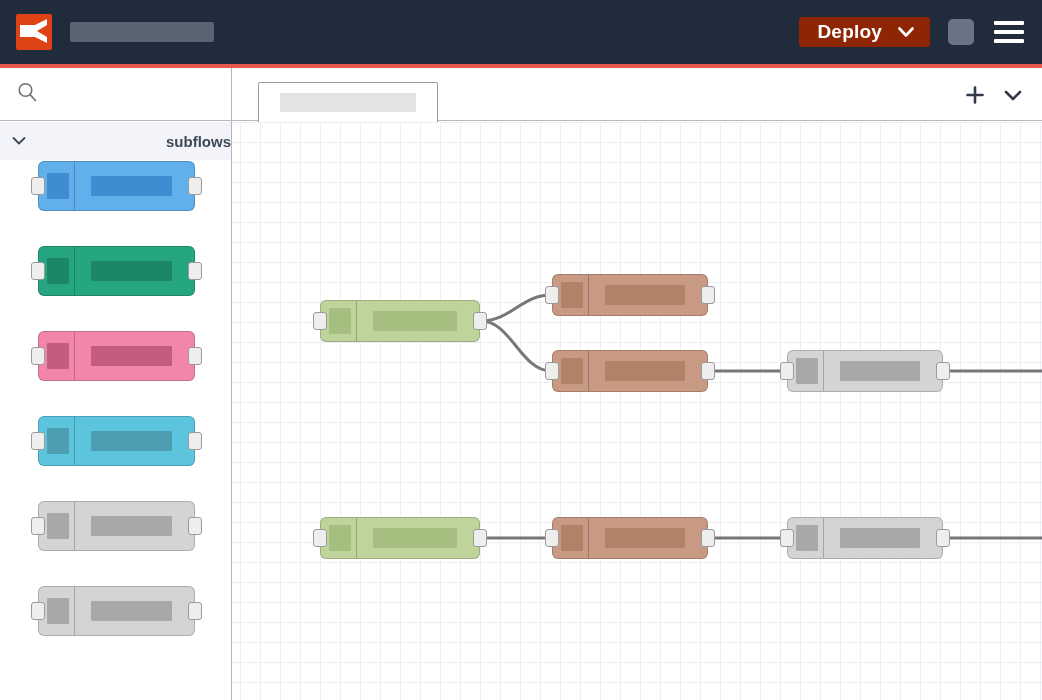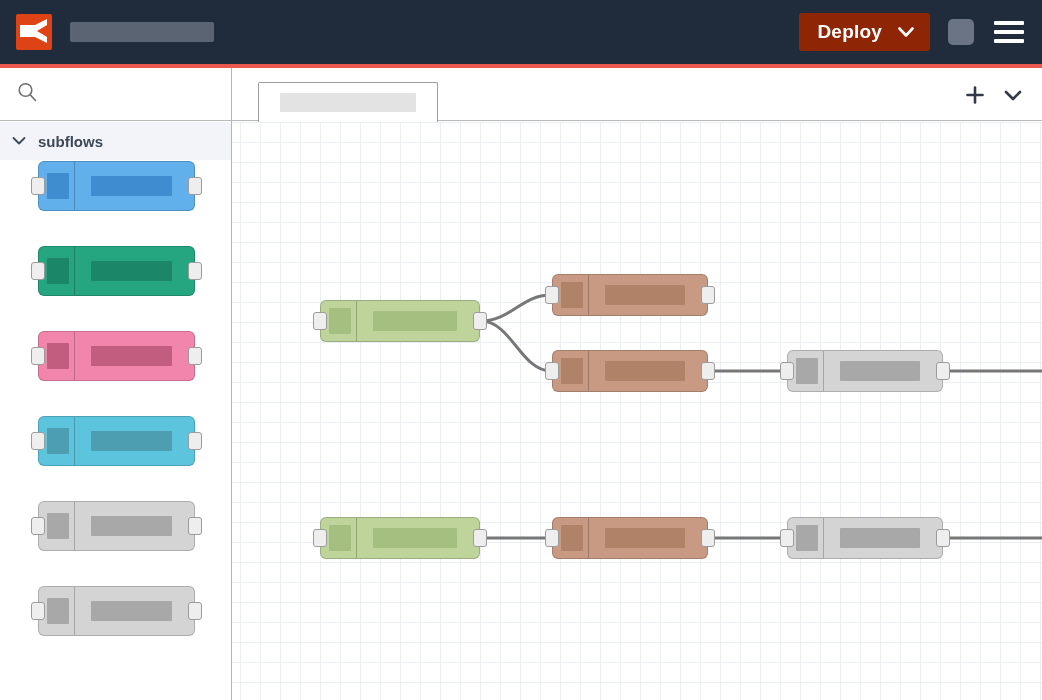--- a/index.html
+++ b/index.html
@@ -33,21 +33,21 @@
   .logo-box svg { position: absolute; left: 0; top: 0; }
   .title-placeholder {
     width: 144px; height: 20px;
     margin-left: 18px;
     background: #5a6473;
     border-radius: 2px;
     flex: none;
   }
   .header-spacer { flex: 1 1 auto; }
   #deploy-button {
-    height: 38px;
+    height: 30px;
     background: #8e2605;
     border-radius: 3px;
     display: flex; align-items: center;
     padding: 0 10px 0 18px;
     margin-right: 18px;
     cursor: pointer;
     flex: none;
   }
   #deploy-label {
     color: #ffffff;
@@ -95,20 +95,21 @@
     background: #fff;
     cursor: text;
   }
   #palette-category {
     position: absolute; left: 0; top: 54px;
     width: 231px; height: 38px;
     background: #f3f4fa;
     display: flex; align-items: center;
     padding-left: 12px;
     cursor: pointer;
+    justify-content: space-between;
   }
   #palette-category .cat-label {
     font-size: 15px; font-weight: bold;
     color: #3d4856; margin-left: 12px;
   }
   .palette-list { position: absolute; left: 0; top: 92px; width: 231px; }
 
   
   .node {
     position: absolute;

